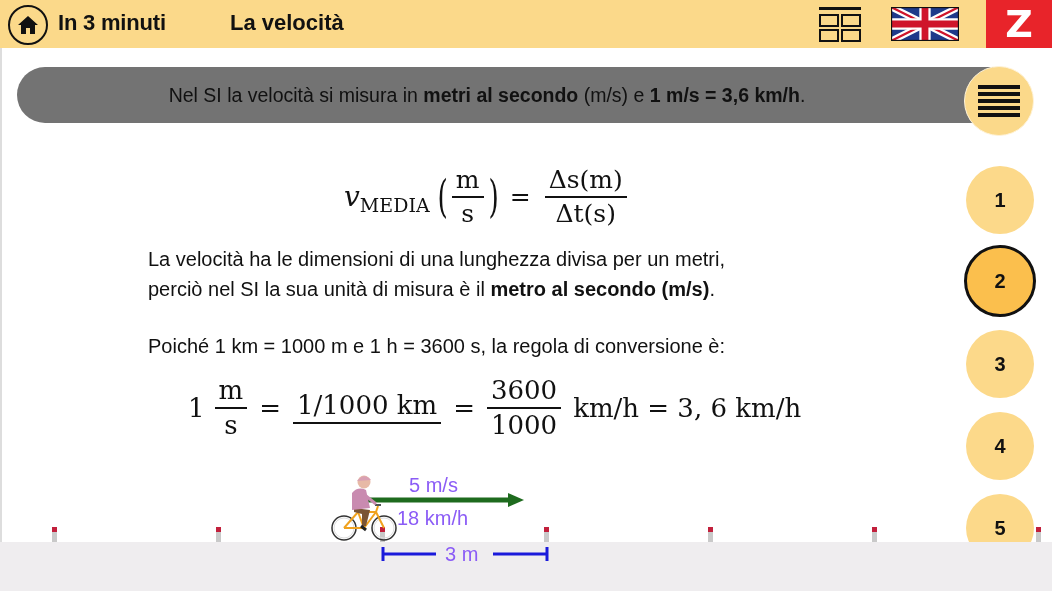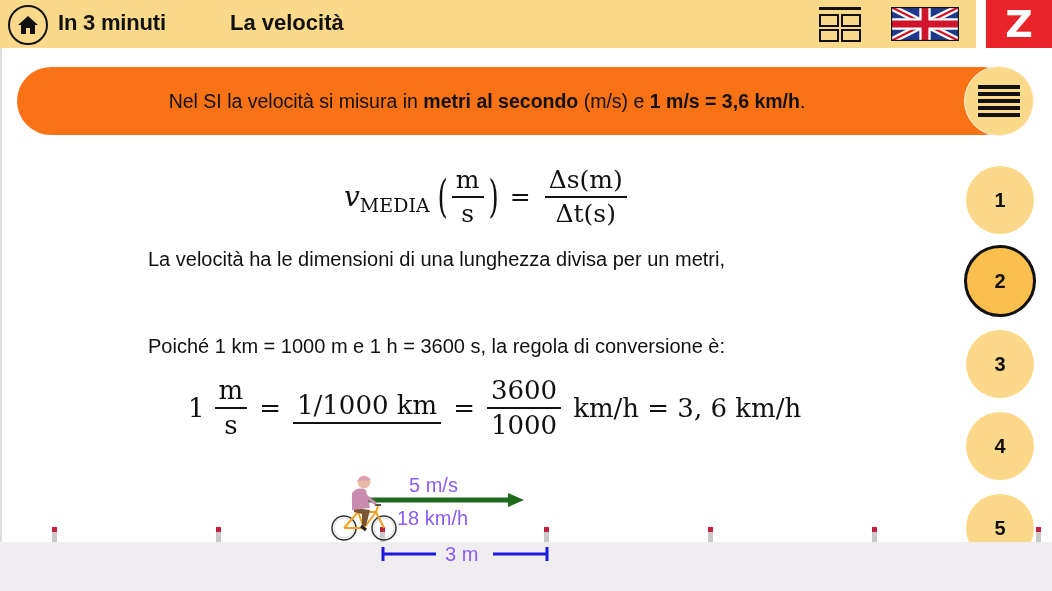--- a/index.html
+++ b/index.html
@@ -1,30 +1,30 @@
 <!DOCTYPE html>
 <html><head>
 <meta charset="utf-8">
 <style>
   * { box-sizing: border-box; margin: 0; padding: 0; }
   html, body { width: 1052px; height: 591px; overflow: hidden; background: #ffffff; }
   body { position: relative; font-family: "Liberation Sans", "DejaVu Sans", sans-serif; color: #111; }
 
   
-  .topbar { position: absolute; left: 0; top: 0; width: 976px; height: 48px; background: #fbd98a; }
+  .topbar { position: absolute; left: 0; top: 0; width: 1052px; height: 48px; background: #fbd98a; }
   .home-btn { position: absolute; left: 8px; top: 5px; width: 40px; height: 40px; border: 2px solid #111; border-radius: 50%; display: flex; align-items: center; justify-content: center; }
   .home-btn svg { width: 24px; height: 24px; }
   .app-title { position: absolute; left: 58px; top: 10px; font-size: 22px; font-weight: bold; letter-spacing: -0.2px; }
   .topic-title { position: absolute; left: 230px; top: 10px; font-size: 22px; font-weight: bold; }
   .grid-btn { position: absolute; left: 818px; top: 6px; width: 44px; height: 38px; }
   .flag-btn { position: absolute; left: 891px; top: 7px; width: 68px; height: 34px; }
   .z-btn { position: absolute; left: 986px; top: 0; width: 66px; height: 48px; background: #e8242a; color: #fff; font-size: 38px; font-weight: bold; display: flex; align-items: center; justify-content: center; font-family: "DejaVu Sans", sans-serif; }
 
   
-  .banner { position: absolute; left: 17px; top: 67px; width: 1000px; height: 68px; background: #f97316; border-radius: 34px; display: flex; align-items: center; justify-content: center; padding-right: 60px; text-align: center; }
+  .banner { position: absolute; left: 17px; top: 67px; width: 1000px; height: 56px; background: #737373; border-radius: 34px; display: flex; align-items: center; justify-content: center; padding-right: 60px; text-align: center; }
   .banner-text { font-size: 19.5px; color: #111; }
   .banner-text b { font-weight: bold; }
   .menu-btn { position: absolute; left: 964px; top: 66px; width: 70px; height: 70px; border-radius: 50%; background: #fbd98a; border: 1px solid #fff3d8; display: flex; align-items: center; justify-content: center; }
   .menu-lines { width: 42px; height: 32px; display: flex; flex-direction: column; justify-content: space-between; }
   .menu-lines span { display: block; height: 4px; background: #111; }
 
   
   .step { position: absolute; left: 966px; width: 68px; height: 68px; border-radius: 50%; background: #fcd98a; display: flex; align-items: center; justify-content: center; font-size: 20px; font-weight: bold; color: #111; }
   .step.active { background: #fbbf4d; border: 3px solid #111; width: 72px; height: 72px; left: 964px; }
 
@@ -119,20 +119,21 @@
   <span class="paren">)</span>
   <span style="margin:0 8px;">=</span>
   <span class="frac">
     <span class="num">Δs(m)</span>
     <span class="den">Δt(s)</span>
   </span>
 </div>
 
 <div class="para" style="top:244px;">
   <div>La velocità ha le dimensioni di una lunghezza divisa per un metri,</div>
+  <div><span>perciò nel SI la sua unità di misura è il </span><b>metro al secondo</b><span> </span><b>(m/s)</b><span>.</span></div>
 </div>
 
 <div class="para" style="top:331px;">Poiché 1 km = 1000 m e 1 h = 3600 s, la regola di conversione è:</div>
 
 <div class="formula" style="left:188px; top:376px; font-size:26px;">
   <span>1</span>
   <span class="frac" style="margin-left:10px;">
     <span class="num">m</span>
     <span class="den">s</span>
   </span>

